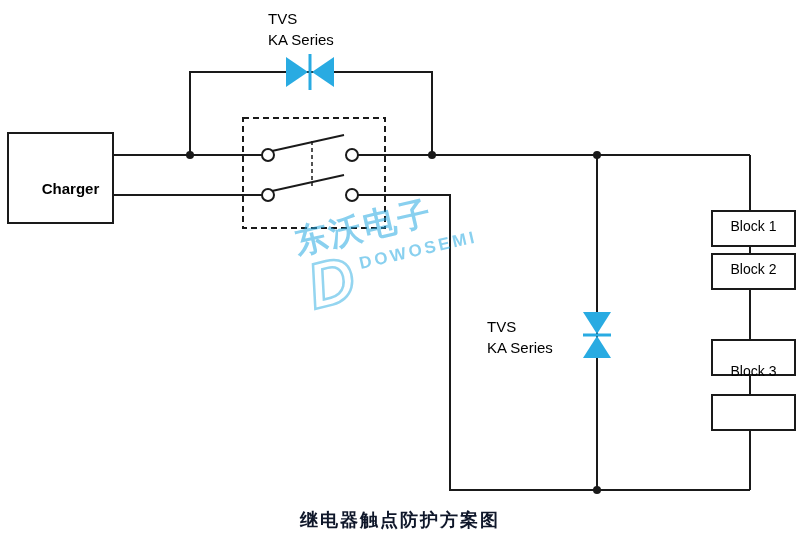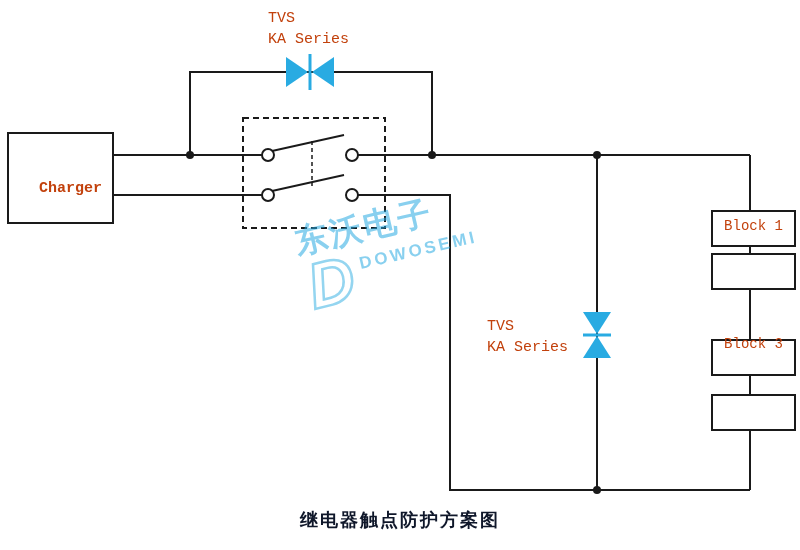--- a/index.html
+++ b/index.html
@@ -6,41 +6,41 @@
   html, body { background: #ffffff; }
   body { font-family: "Liberation Sans", sans-serif; }
   .stage {
     position: relative;
     width: 800px;
     height: 550px;
     background: #ffffff;
     overflow: hidden;
   }
   .stage svg { position: absolute; left: 0; top: 0; }
-  .label { position: absolute; color: #c2410c; font-family: Liberation Mono, monospace; }
+  .label { position: absolute; color: #000000; }
   .charger-label {
     left: 8px; top: 133px; width: 105px; height: 110px;
     display: flex; align-items: center; justify-content: center;
     font-weight: bold; font-size: 15px; padding-left: 20px;
   }
   .switch-label {
     left: 243px; top: 236px; width: 142px;
     text-align: center; font-size: 15px; letter-spacing: 0.5px;
   }
   .tvs-label { font-size: 15px; line-height: 21px; }
   .tvs-top-label { left: 268px; top: 8px; }
   .tvs-right-label { left: 487px; top: 316px; }
   .block-label {
     left: 712px; width: 83px; height: 29px;
     display: flex; align-items: center; justify-content: center;
     font-size: 14px;
   }
   .block-1 { top: 211px; }
   .block-2 { top: 254px; }
-  .block-3 { top: 329px; }
+  .block-3 { top: 356px; }
   .block-4 { top: 395px; }
   .caption {
     left: 0; top: 508px; width: 800px;
     text-align: center;
     font-family: "DejaVu Serif", serif;
     font-weight: bold; font-size: 18px; letter-spacing: 2px;
     color: #0f172a;
   }
   .watermark {
     position: absolute;
@@ -130,17 +130,18 @@
     <div>TVS</div>
     <div>KA Series</div>
   </div>
 
   <div class="label tvs-label tvs-right-label">
     <div>TVS</div>
     <div>KA Series</div>
   </div>
 
   <div class="label block-label block-1">Block 1</div>
+  <div class="label block-label block-2">Block 2</div>
   <div class="label block-label block-3">Block 3</div>
 
   <div class="label caption">继电器触点防护方案图</div>
 
 </div>
 
 </body></html>

